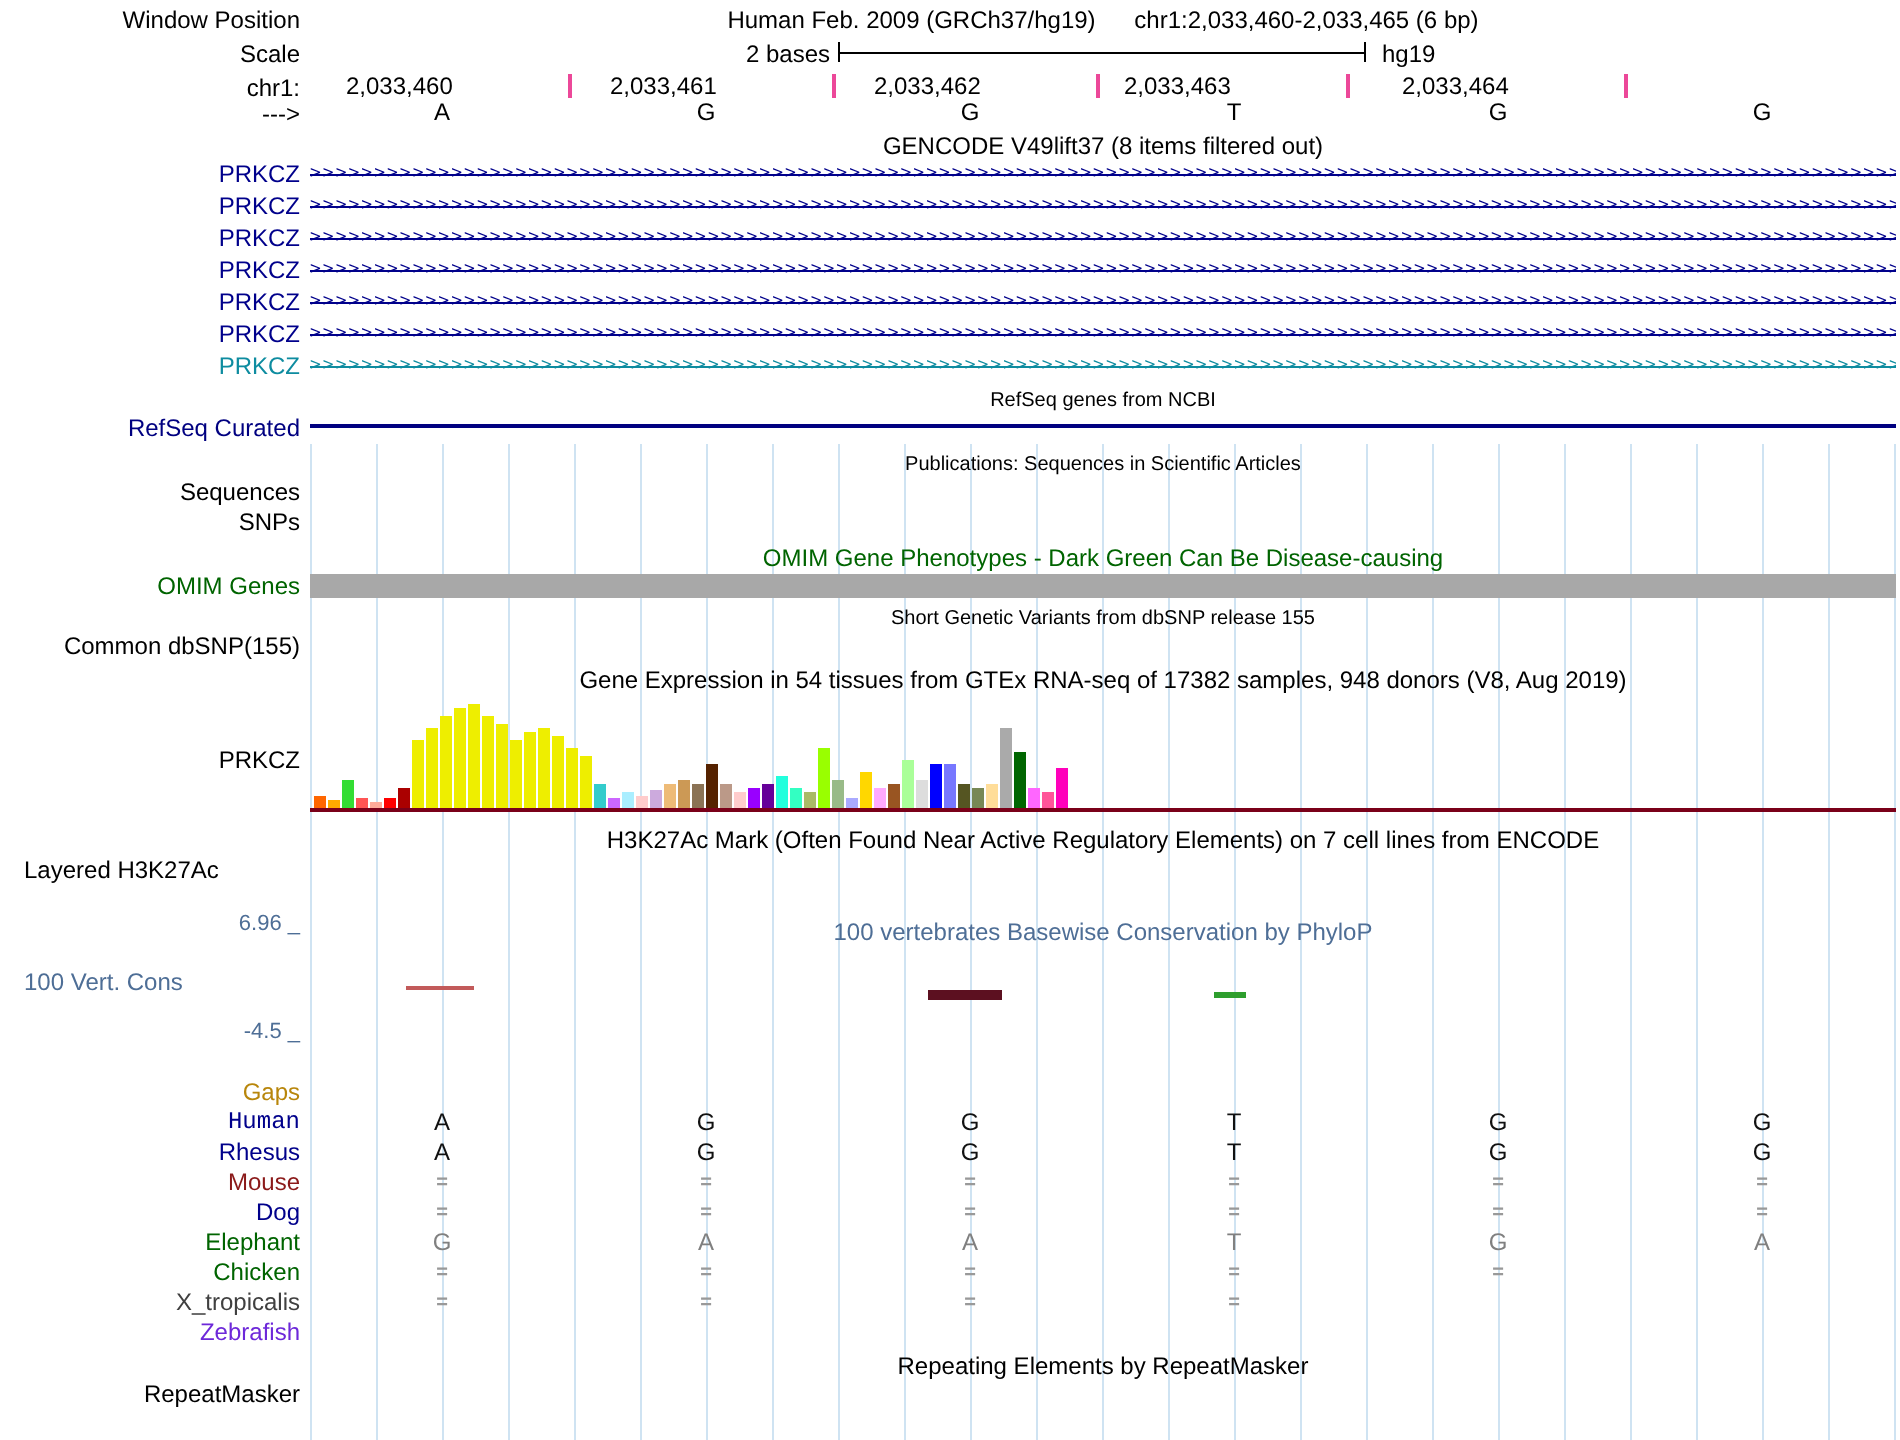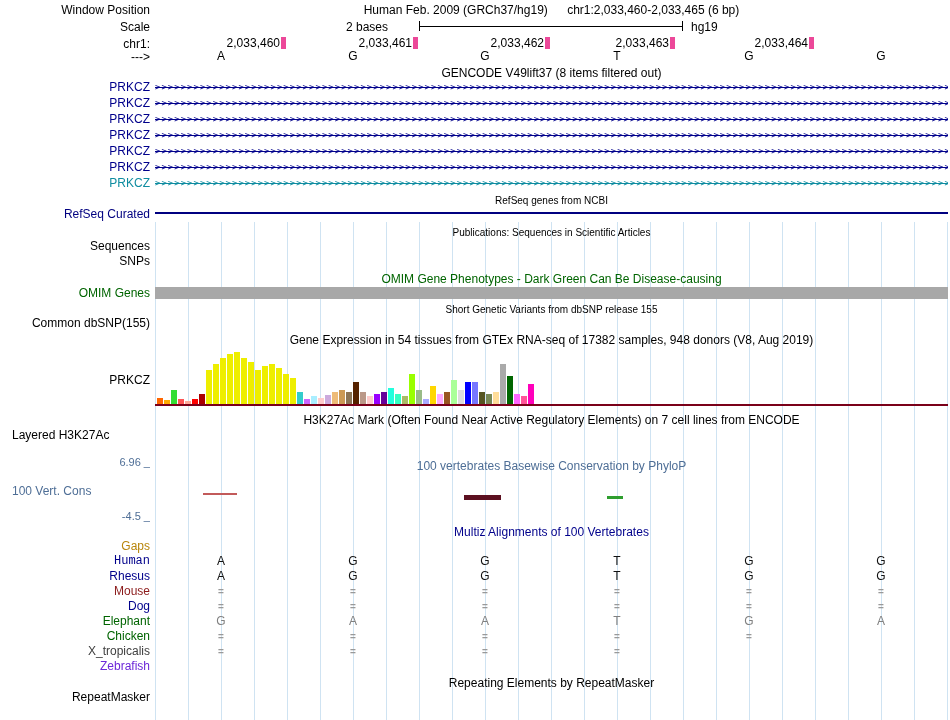--- a/index.html
+++ b/index.html
@@ -7,26 +7,26 @@
   #page{position:relative;width:950px;height:720px;background:#fff;overflow:hidden;
         font-family:"Liberation Sans","DejaVu Sans",sans-serif;font-size:12px;color:#000}
   .lbl{position:absolute;left:0;width:150px;text-align:right;height:14px;line-height:14px;white-space:nowrap}
   .lbl-left{position:absolute;left:12px;height:14px;line-height:14px;white-space:nowrap}
   .ctitle{position:absolute;left:155px;width:793px;text-align:center;height:14px;line-height:14px;white-space:nowrap}
   .small{font-size:10px}
   .num{font-size:11px}
   .gridline{position:absolute;top:222px;height:498px;width:1px;background:#cfe3f2}
   .hdr{position:absolute;left:155px;width:793px;top:3px;text-align:center;white-space:nowrap}
   .hdr span{margin:0 8px}
-  .scaleval{position:absolute;left:319px;width:96px;top:20px;text-align:center}
+  .scaleval{position:absolute;left:319px;width:96px;top:20px;text-align:right}
   .sline{position:absolute;left:419px;width:264px;top:26px;height:1px;background:#000}
   .stick{position:absolute;top:21px;width:1px;height:10px;background:#000}
   .hg19{position:absolute;left:691px;top:20px}
-  .coord{position:absolute;top:37px;width:113px;height:12px;line-height:12px;text-align:right;
-         border-right:5px solid #ec4899;padding-right:1px;white-space:nowrap}
+  .coord{position:absolute;top:37px;width:113px;height:12px;line-height:12px;text-align:left;
+         border-right:2px solid #ec4899;padding-right:13px;white-space:nowrap}
   .base{position:absolute;top:49px;width:24px;text-align:center;font-size:12px}
   .generow{position:absolute;left:0;width:950px;height:15px}
   .glabel{position:absolute;left:0;width:150px;text-align:right;line-height:15px}
   .garrows{position:absolute;left:155px;width:793px;height:15px;overflow:hidden;
            font-family:"DejaVu Sans Mono",monospace;font-size:9px;line-height:15px;
            letter-spacing:1px;white-space:nowrap}
   .aline{position:absolute;left:0;right:0;top:7px;height:1px}
   .garrows span{position:relative}
   .refline{position:absolute;left:155px;width:793px;top:212px;height:2px}
   .omimbar{position:absolute;left:155px;width:793px;top:287px;height:12px}
@@ -217,21 +217,20 @@
   <div class="lbl num" style="top: 455px; color: rgb(78, 110, 150);">6.96 _</div>
   <div class="ctitle" style="top: 459px; color: rgb(78, 110, 150);">100 vertebrates Basewise Conservation by PhyloP</div>
   <div class="lbl-left" style="top: 484px; color: rgb(78, 110, 150);">100 Vert. Cons</div>
   <div>
       <div class="mark" style="left: 203px; top: 493px; width: 34px; height: 2px; background: rgb(194, 90, 90);"></div>
       <div class="mark" style="left: 464px; top: 495px; width: 37px; height: 5px; background: rgb(92, 16, 32);"></div>
       <div class="mark" style="left: 607px; top: 496px; width: 16px; height: 3px; background: rgb(46, 158, 46);"></div>
     </div>
   <div class="lbl num" style="top: 509px; color: rgb(78, 110, 150);">-4.5 _</div>
 
-  <div class="ctitle" style="top: 525px; color: rgb(0, 0, 139);">Multiz Alignments of 100 Vertebrates</div>
   <div>
       <div class="mrow" style="top: 539px;">
         <div class="mlabel" style="color: rgb(184, 134, 11);">Gaps</div>
       </div>
       <div class="mrow" style="top: 554px;">
         <div class="mlabel" style="color: rgb(0, 0, 139); font-family: Liberation Mono, monospace;">Human</div>
         <span class="mcell" style="left: 209px; color: rgb(17, 17, 17);">A</span>
         <span class="mcell" style="left: 341px; color: rgb(17, 17, 17);">G</span>
         <span class="mcell" style="left: 473px; color: rgb(17, 17, 17);">G</span>
         <span class="mcell" style="left: 605px; color: rgb(17, 17, 17);">T</span>

